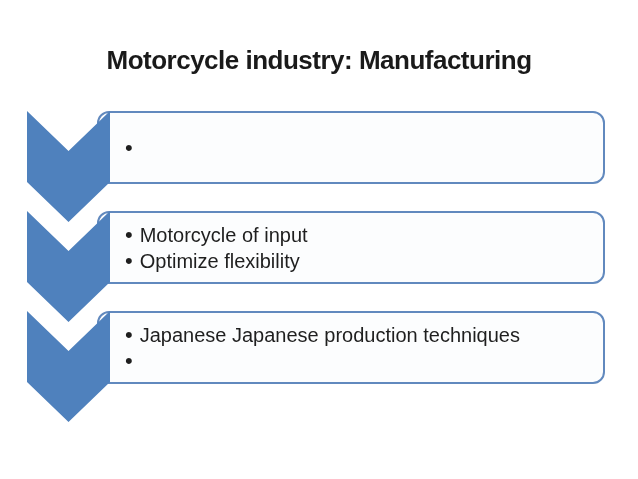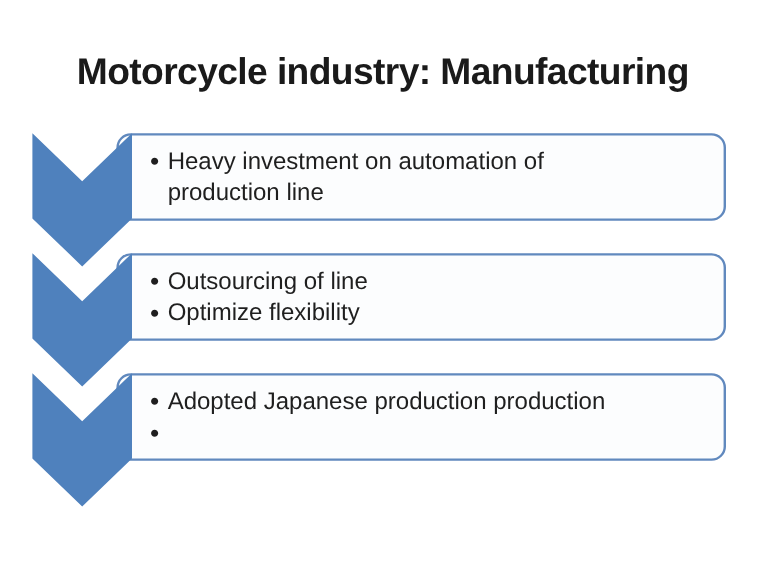--- a/index.html
+++ b/index.html
@@ -15,21 +15,21 @@
     background: var(--bg-color, #ffffff);
     overflow: hidden;
   }
   .title {
     position: absolute;
     left: 0;
     top: 40px;
     width: 100%;
     margin: 0;
     text-align: center;
-    font-size: 31px;
+    font-size: 26px;
     font-weight: bold;
     letter-spacing: -0.5px;
     color: var(--title-color, #1a1a1a);
     line-height: 40px;
   }
   .box {
     position: absolute;
     left: 97px;
     width: 508px;
     height: 73px;
@@ -73,37 +73,36 @@
 </head>
 <body>
 
 <div class="slide">
 
   <h1 class="title">Motorcycle industry: Manufacturing</h1>
 
   <div class="box box-1">
       <div class="bullet">
         <span class="glyph">•</span>
-        <span class="btext">Heavy investment on automation of<br>production line</span>
       </div>
     </div>
   <div class="box box-2">
       <div class="bullet">
         <span class="glyph">•</span>
-        <span class="btext">Outsourcing of line</span>
+        <span class="btext">Motorcycle of input</span>
       </div>
       <div class="bullet">
         <span class="glyph">•</span>
         <span class="btext">Optimize flexibility</span>
       </div>
     </div>
   <div class="box box-3">
       <div class="bullet">
         <span class="glyph">•</span>
-        <span class="btext">Adopted Japanese production production</span>
+        <span class="btext">Japanese Japanese production techniques</span>
       </div>
       <div class="bullet">
         <span class="glyph">•</span>
       </div>
     </div>
 
   <svg class="chevrons" width="638" height="479" viewBox="0 0 638 479" xmlns="http://www.w3.org/2000/svg">
     <polygon points="27,111 68.5,151 110,111 110,182 68.5,222 27,182" style="fill: var(--chevron-color, #4f81bd);"></polygon>
     <polygon points="27,211 68.5,251 110,211 110,282 68.5,322 27,282" style="fill: var(--chevron-color, #4f81bd);"></polygon>
     <polygon points="27,311 68.5,351 110,311 110,382 68.5,422 27,382" style="fill: var(--chevron-color, #4f81bd);"></polygon>

